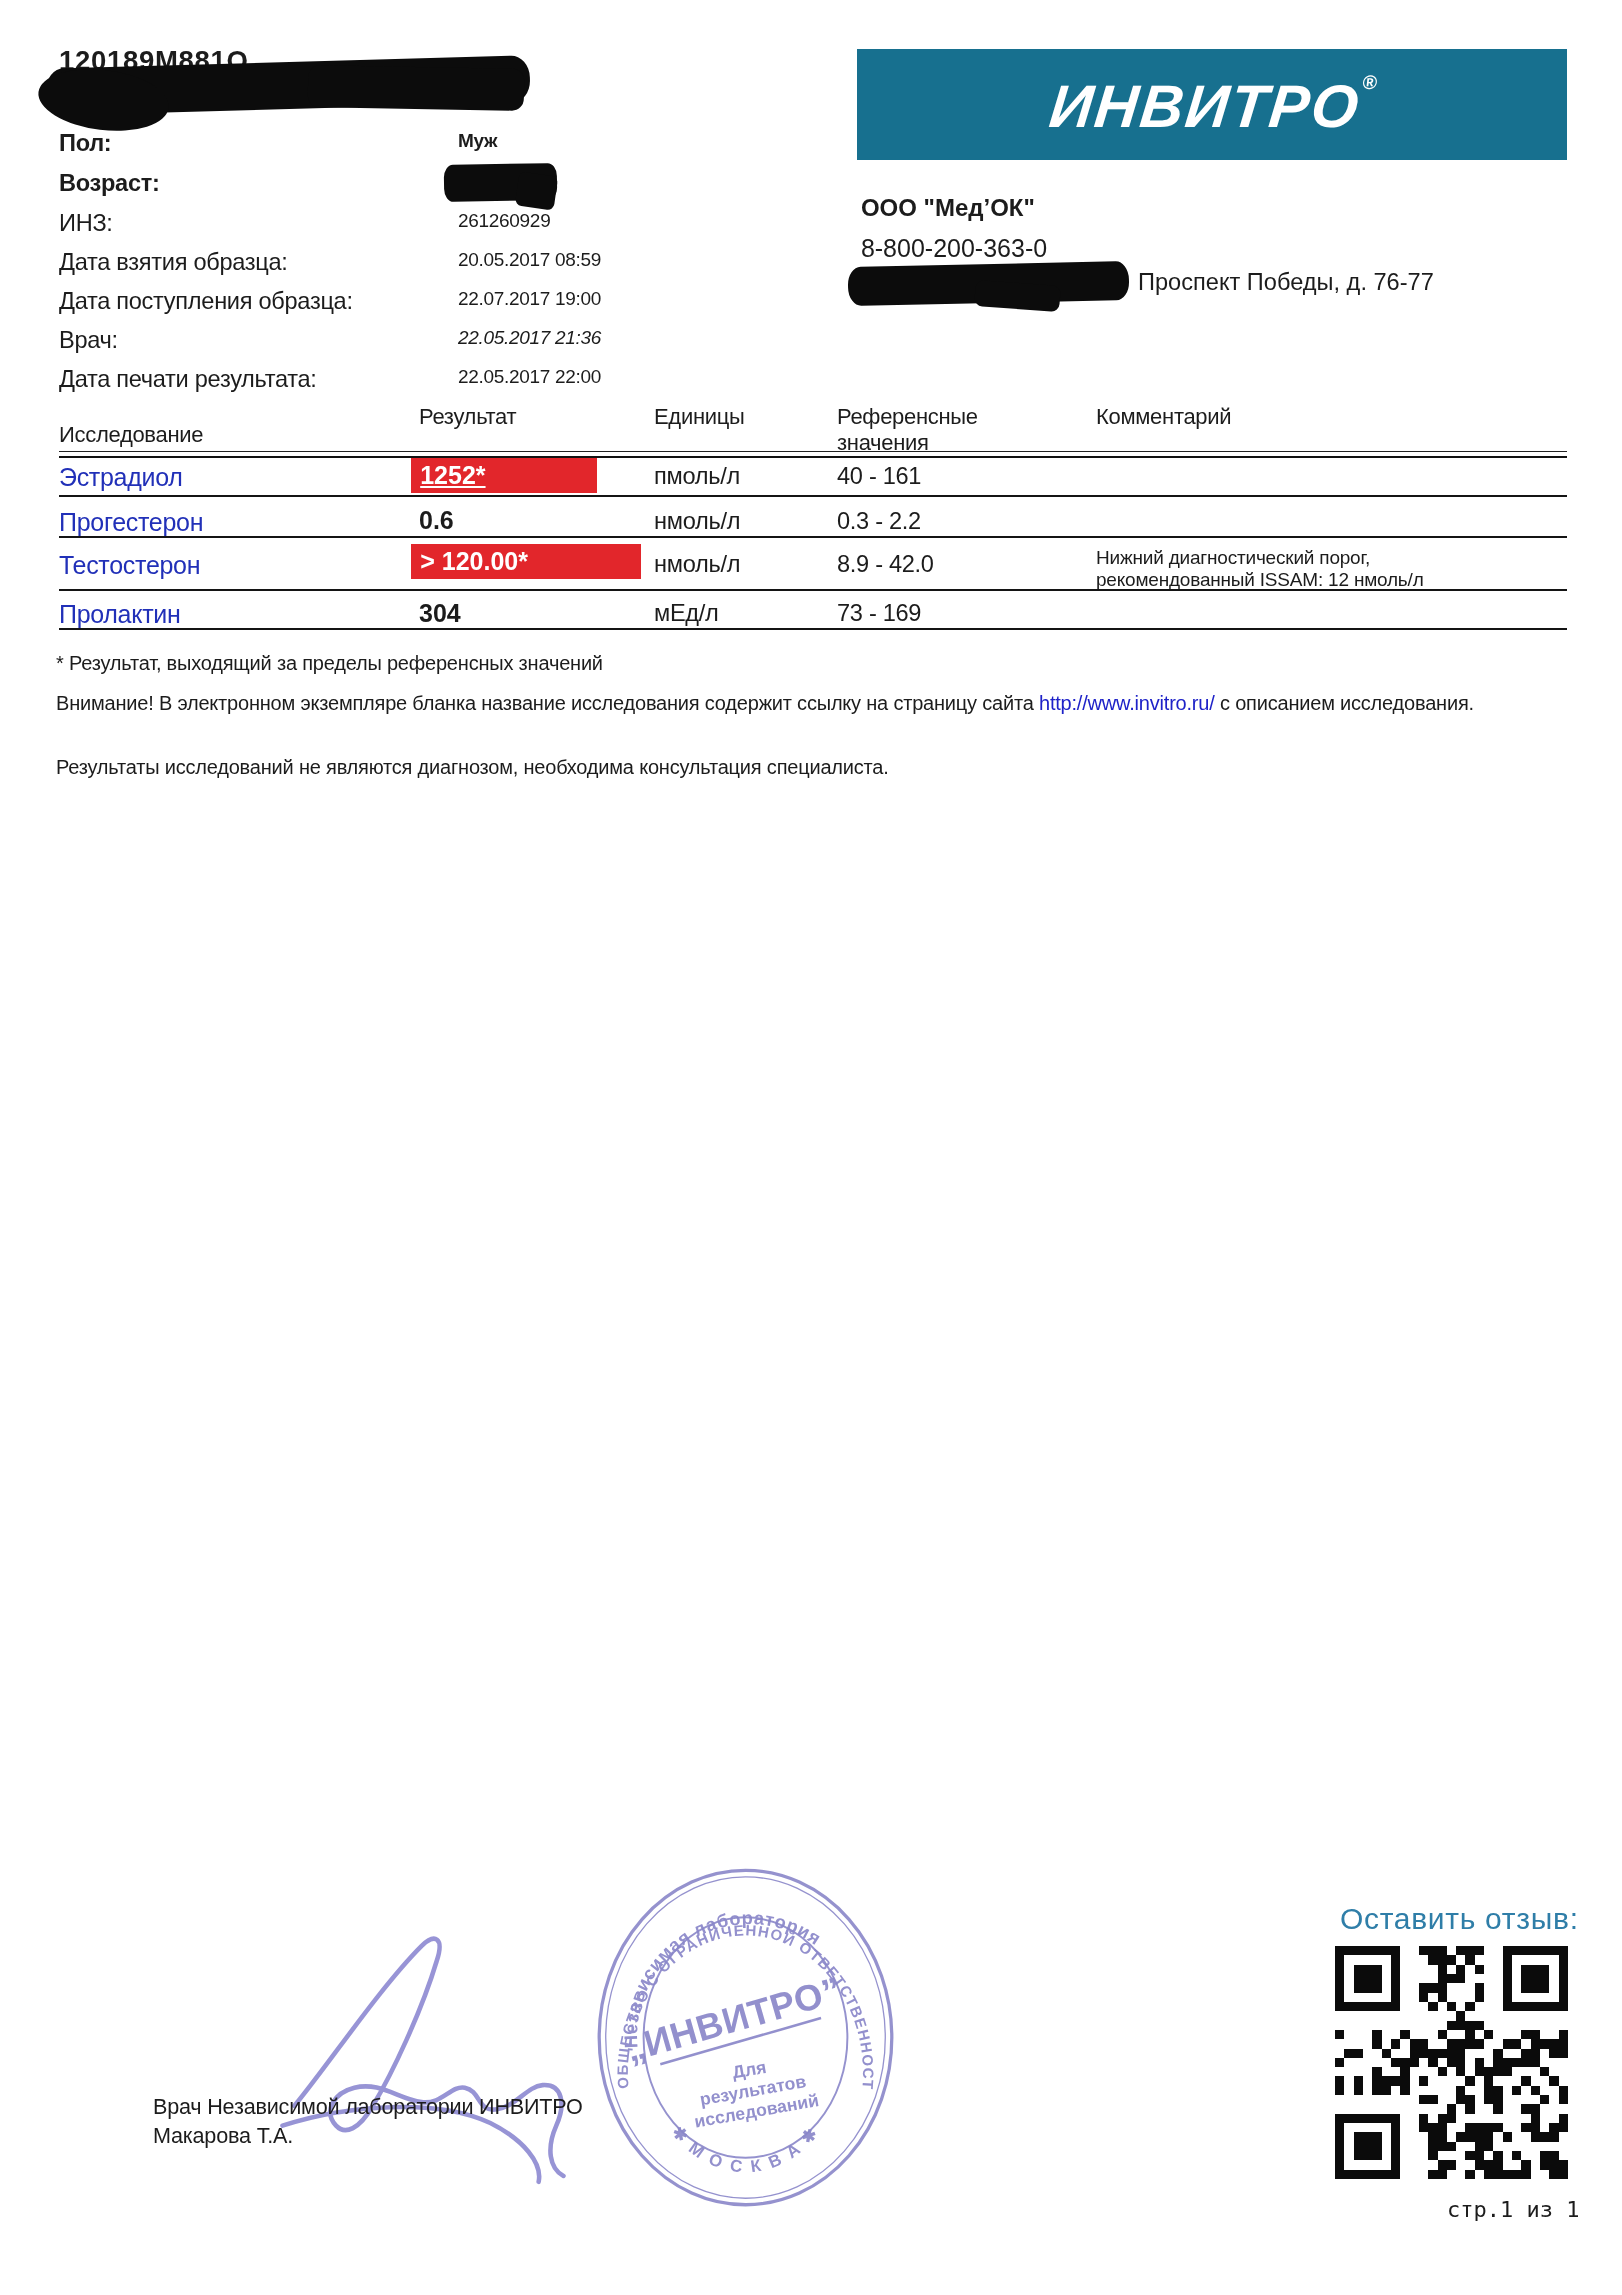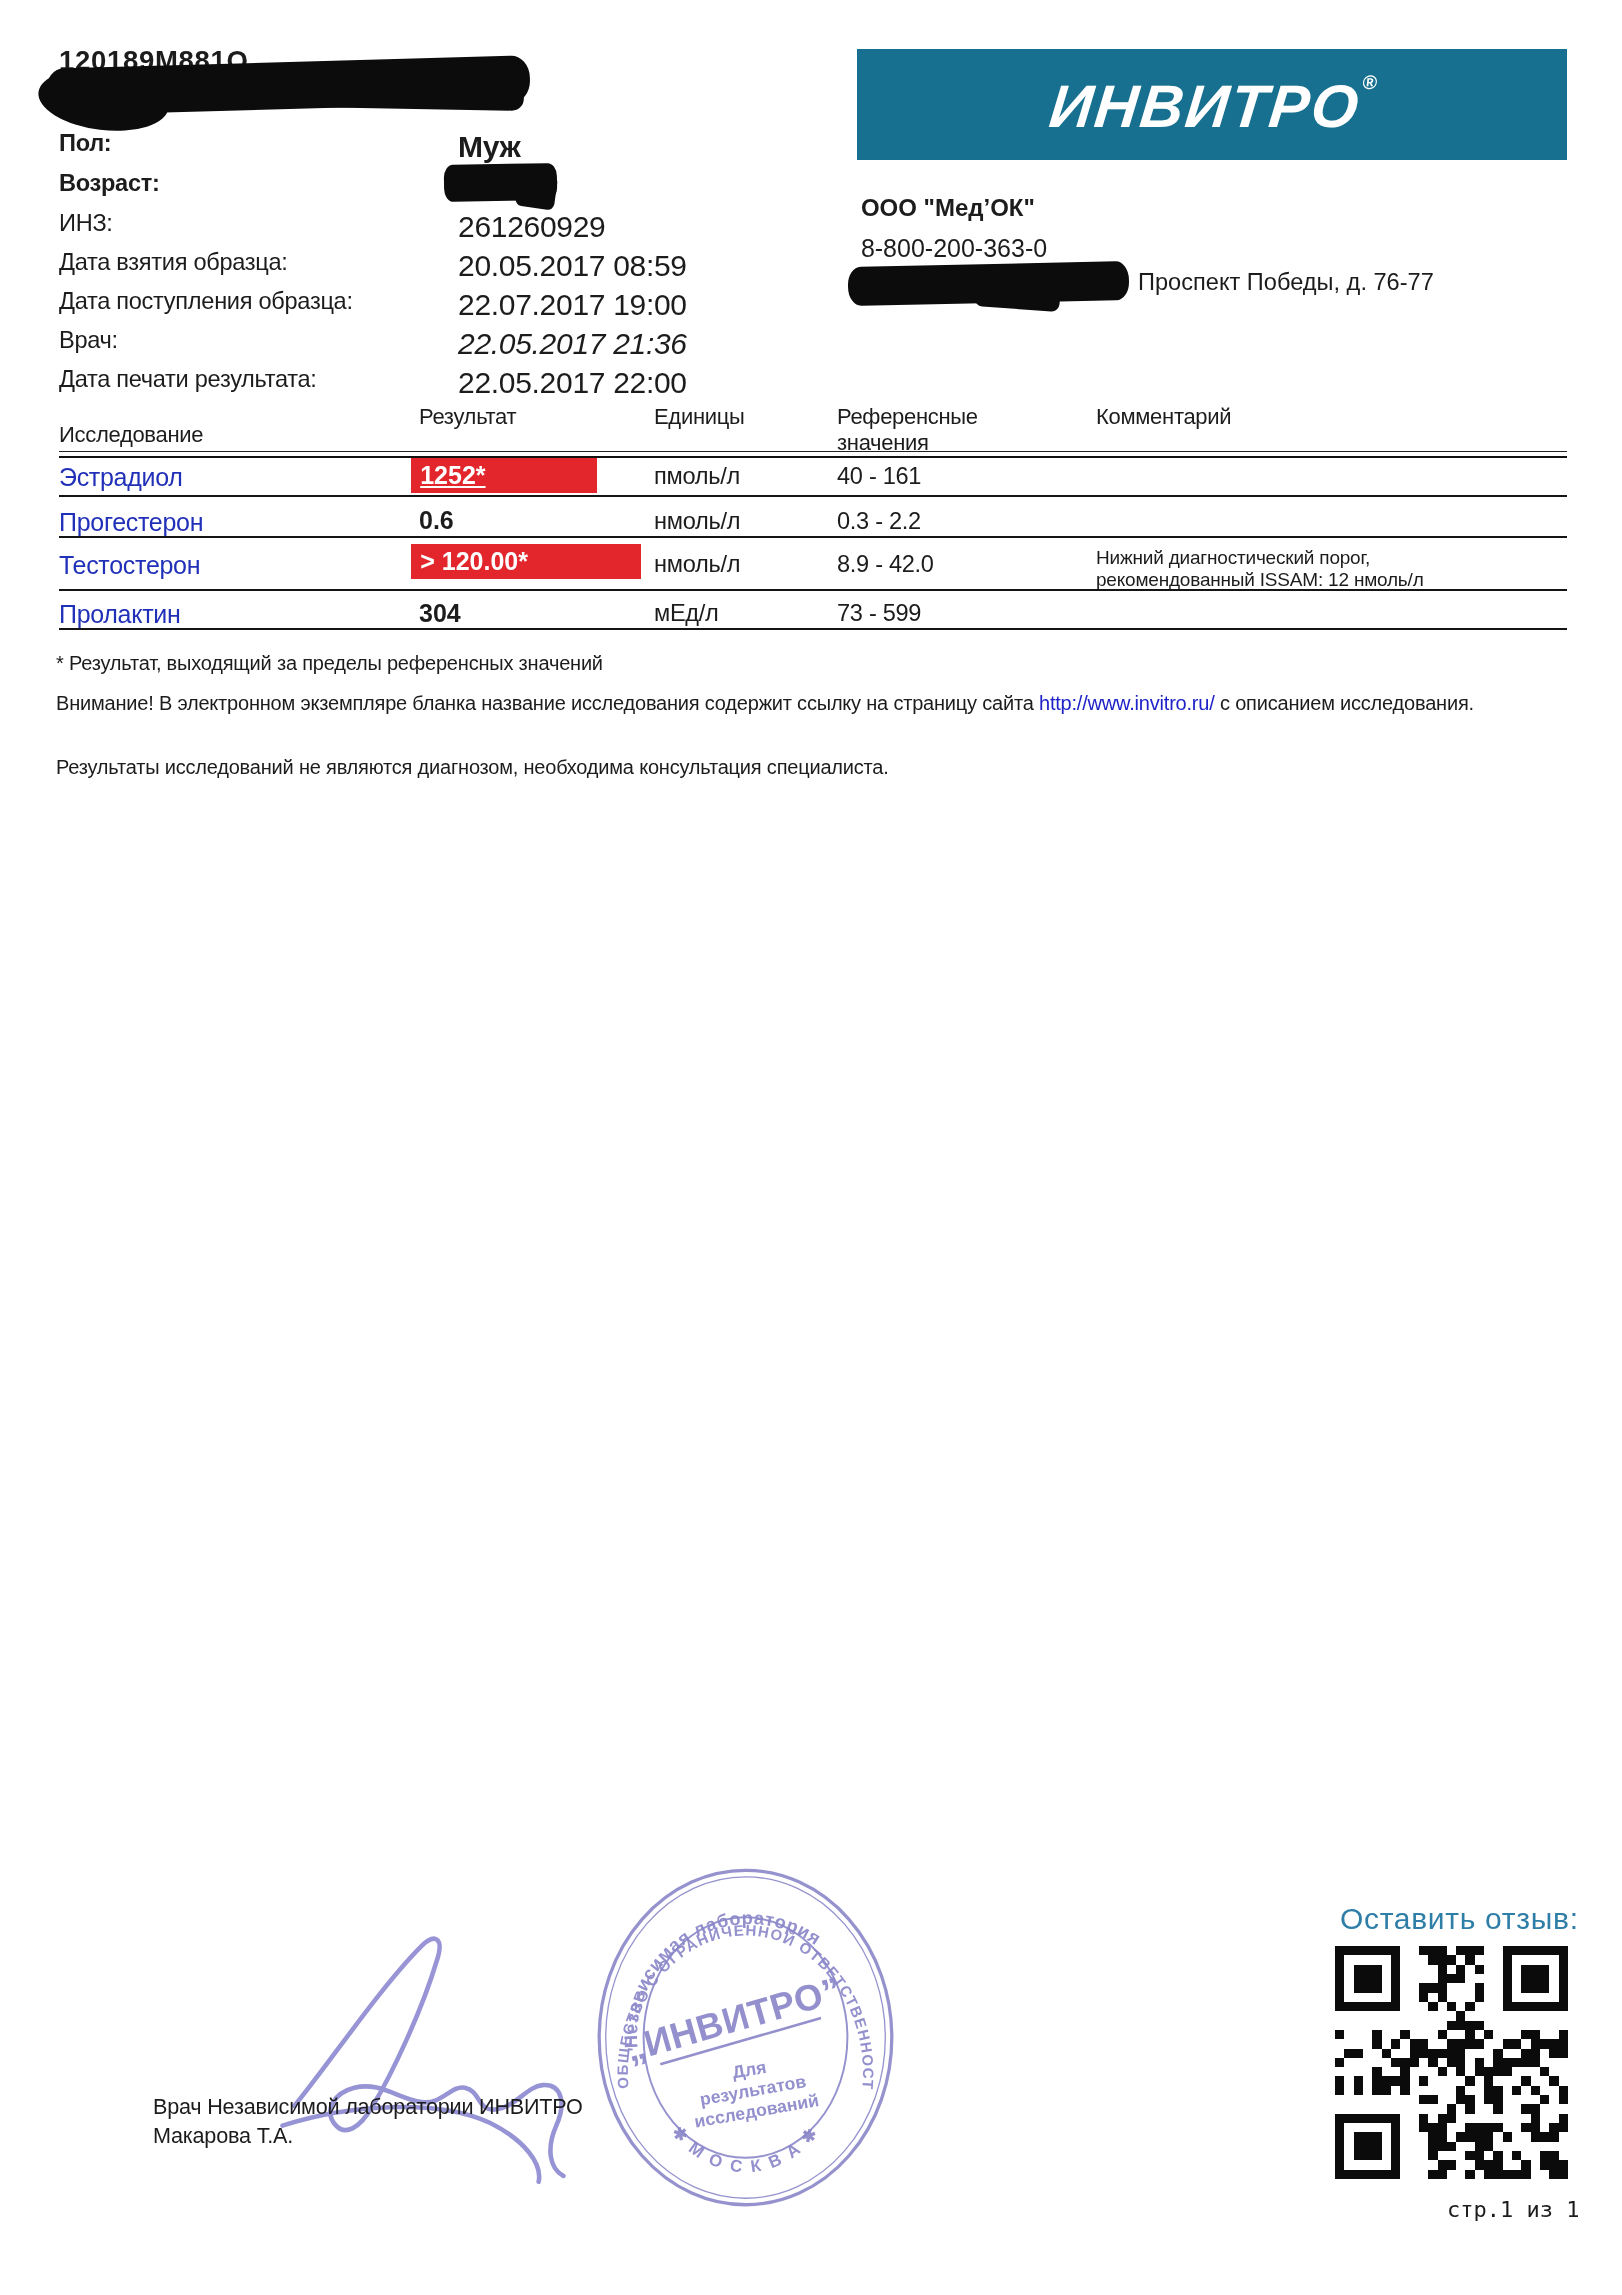--- a/index.html
+++ b/index.html
@@ -2,21 +2,21 @@
 <html style="font-size:10.5px"><head>
 <meta charset="utf-8">
 <style>
   html,body{margin:0;padding:0;background:#fff;}
   body{width:1622px;height:2295px;position:relative;font-family:"Liberation Sans",sans-serif;color:#1c1c1c;overflow:hidden;}
   .abs{position:absolute;}
   
   .doc-id{font-size:27.5px;font-weight:bold;letter-spacing:0.7px;}
   .redact{background:#0c0c0c;position:absolute;}
   .info-label{font-size:23.6px;letter-spacing:-0.3px;}
-  .info-value{font-size:30px;letter-spacing:-0.3px;}
+  .info-value{font-size:19px;letter-spacing:-0.3px;}
   .b{font-weight:bold;}
   
   .logo-box{background:#17708F;width:710px;height:111px;display:flex;align-items:center;justify-content:center;}
   .logo-text{color:#fff;font-size:60px;font-style:italic;font-weight:600;letter-spacing:2px;transform:skewX(-6deg);line-height:1;}
   .logo-reg{font-size:19.6px;vertical-align:38px;font-style:normal;letter-spacing:0;}
   .clinic-name{font-size:24px;font-weight:bold;}
   .clinic-phone{font-size:25px;}
   .clinic-address{font-size:23.6px;}
   
   .th{font-size:22px;letter-spacing:-0.3px;}
@@ -114,21 +114,21 @@
     <div class="units" style="position:absolute;left:595px;top:152px;">нмоль/л</div>
     <div class="refval" style="position:absolute;left:778px;top:152px;">8.9 - 42.0</div>
     <div class="comment" style="position:absolute;left:1037px;top:148px;width:353px;">Нижний диагностический порог, рекомендованный ISSAM: 12 нмоль/л</div>
   </div>
   <div class="rule" style="top:190px;"></div>
 
   <div>
     <div class="test-name" style="position:absolute;left:0;top:201px;">Пролактин</div>
     <div class="result" style="position:absolute;left:360px;top:200px;">304</div>
     <div class="units" style="position:absolute;left:595px;top:201px;">мЕд/л</div>
-    <div class="refval" style="position:absolute;left:778px;top:201px;">73 - 599</div>
+    <div class="refval" style="position:absolute;left:778px;top:201px;">73 - 169</div>
   </div>
   <div class="rule" style="top:229px;"></div>
 </div>
 
 <div class="abs" style="left:56px;top:644px;width:1505px;">
   <div class="note" style="position:absolute;left:0;top:6.5px;">* Результат, выходящий за пределы референсных значений</div>
   <div class="note" style="position:absolute;left:0;top:47px;width:1498px;">
     <span>Внимание! В электронном экземпляре бланка название исследования содержит ссылку на страницу сайта </span><a href="#">http://www.invitro.ru/</a><span> с описанием исследования.</span>
   </div>
   <div class="note" style="position:absolute;left:0;top:111px;">Результаты исследований не являются диагнозом, необходима консультация специалиста.</div>

